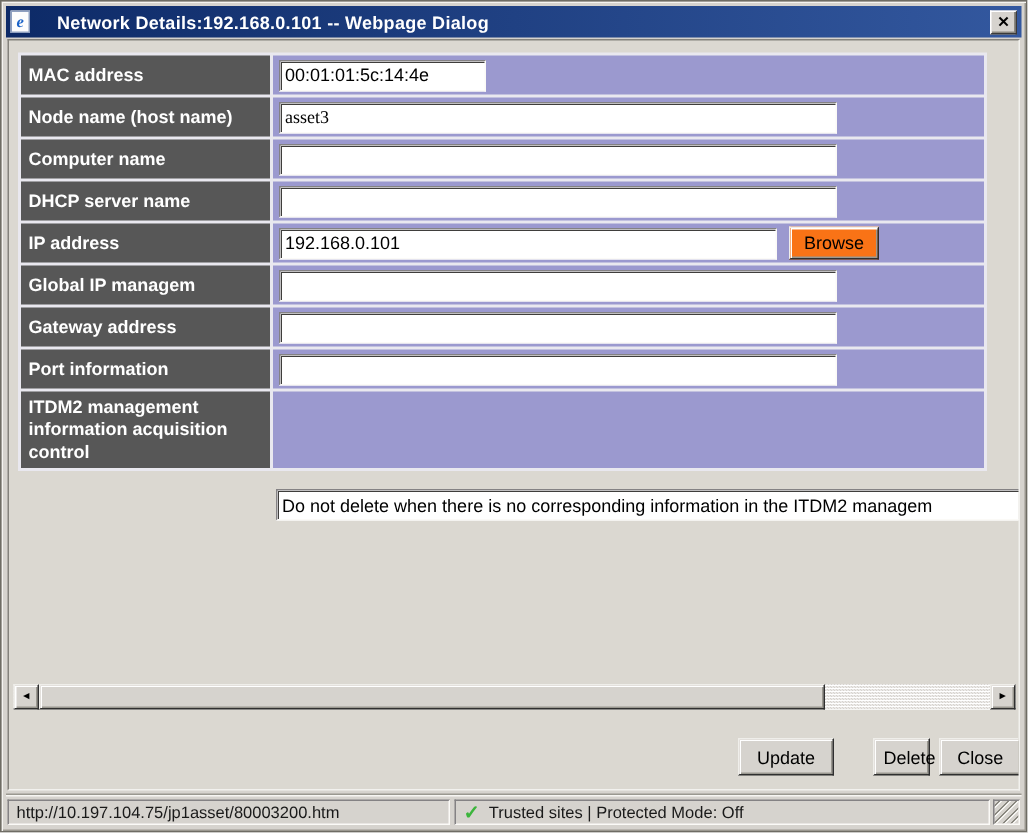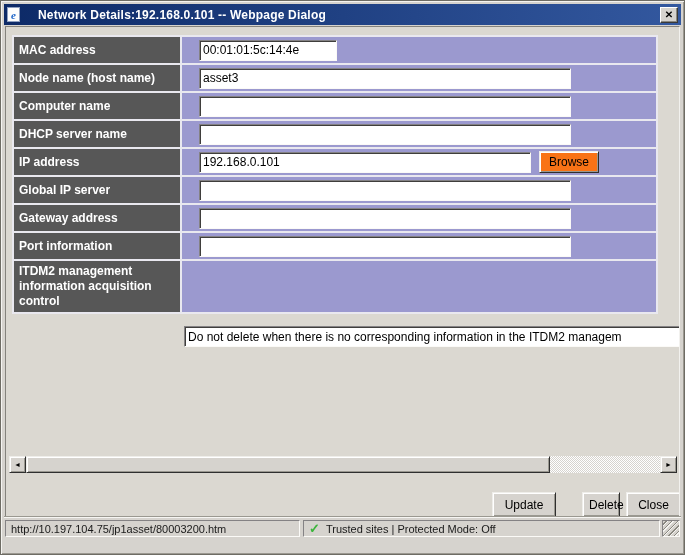--- a/index.html
+++ b/index.html
@@ -41,31 +41,31 @@
   }
   table.net{
     position:absolute;left:6px;top:8px;width:646px;
     border-collapse:separate;border-spacing:2px;
     background:#e9e8ef;table-layout:fixed;
   }
   td.lbl{
     width:166px;background:#575757;color:#fff;font-weight:bold;font-size:12px;
     padding:0 5px;height:26px;vertical-align:middle;line-height:15px;
   }
-  td.val{background:#9b99cf;padding:2px 0 2px 17px;vertical-align:middle;}
+  td.val{background:#9b99cf;padding:2px 0 2px 4px;vertical-align:middle;}
   td.tall{height:51px;}
   .tb{
     height:21px;background:#fff;color:#000;
     border:1px solid;border-color:#848284 #fbfaf7 #fbfaf7 #848284;
     box-shadow:inset 1px 1px 0 #3f3e3c;
     font-family:"Liberation Sans",sans-serif;font-size:12px;
     padding:1px 3px;vertical-align:middle;
   }
   .w-short{width:138px;}
-  .w-long{width:372px;}
+  .w-long{width:372px;font-family:Liberation Serif, serif;}
   .w-med{width:332px;}
   .itdm-input{position:absolute;left:178px;top:299px;width:500px;}
   .browse-btn{
     display:inline-block;margin-left:8px;width:60px;height:22px;
     background:#f97316;color:#000;font-size:12px;
     border:1px solid;border-color:#efeeea #2f2f2f #2f2f2f #efeeea;
     box-shadow:inset 1px 1px 0 #ffffff, inset -1px -1px 0 #9a9890;
     font-family:"Liberation Sans",sans-serif;vertical-align:middle;
   }
   
@@ -96,21 +96,21 @@
     border:1px solid;border-color:#efeeea #2f2f2f #2f2f2f #efeeea;
     box-shadow:inset 1px 1px 0 #ffffff, inset -1px -1px 0 #9a9890;
     font-family:"Liberation Sans",sans-serif;
     margin-left:24px;
   }
   .btn-update{left:462px;width:64px;}
   .btn-delete{left:552px;width:38px;}
   .btn-close{left:596px;width:55px;}
   
   .statusbar{
-    position:absolute;left:3px;right:3px;bottom:16px;height:22px;
+    position:absolute;left:3px;right:3px;bottom:3px;height:22px;
     background:#d6d3ce;border-top:1px solid #9a9890;
     box-shadow:inset 0 1px 0 #f7f6f3;
   }
   .pane{
     position:absolute;top:3px;height:17px;
     border:1px solid;border-color:#848284 #fbfaf7 #fbfaf7 #848284;
     font-size:11px;color:#1a1a1a;display:flex;align-items:center;
     padding:0 5px;white-space:nowrap;overflow:hidden;
   }
   .pane-url{left:1px;width:295px;}
@@ -152,21 +152,21 @@
         <td class="lbl">DHCP server name</td>
         <td class="val"><input type="text" class="tb w-long" value="" style=""></td>
       </tr>
       <tr>
         <td class="lbl">IP address</td>
         <td class="val">
           <input type="text" class="tb w-med" value="192.168.0.101" style=""><button class="browse-btn">Browse</button>
         </td>
       </tr>
       <tr>
-        <td class="lbl">Global IP server</td>
+        <td class="lbl">Global IP managem</td>
         <td class="val"><input type="text" class="tb w-long" value="" style=""></td>
       </tr>
       <tr>
         <td class="lbl">Gateway address</td>
         <td class="val"><input type="text" class="tb w-long" value="" style=""></td>
       </tr>
       <tr>
         <td class="lbl">Port information</td>
         <td class="val"><input type="text" class="tb w-long" value="" style=""></td>
       </tr>

